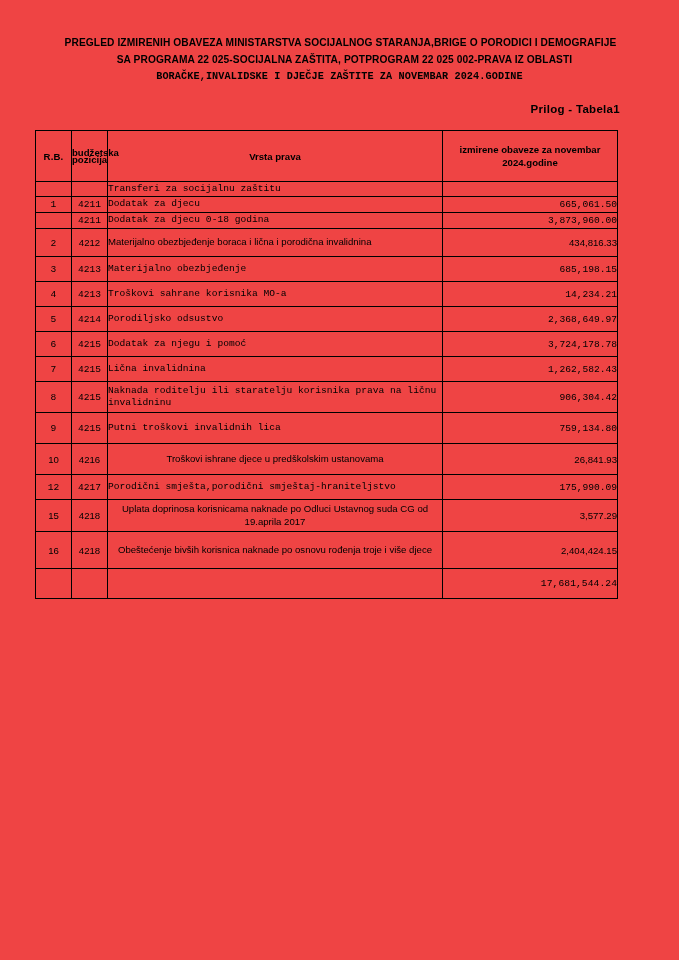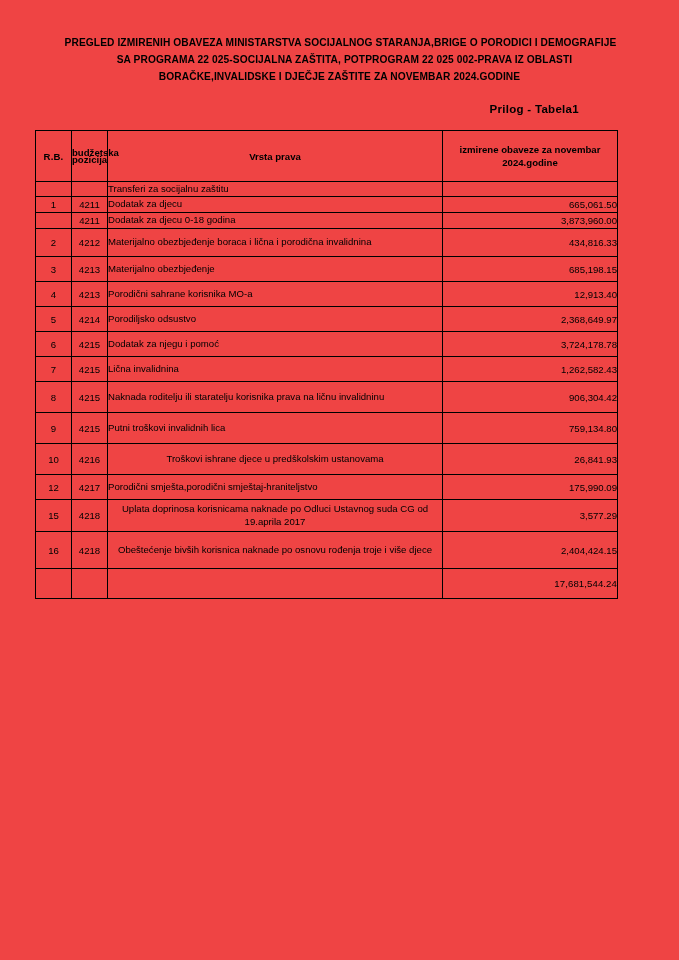--- a/index.html
+++ b/index.html
@@ -30,25 +30,25 @@
   }
   .title-line {
     font-size: 10.2px;
     font-weight: bold;
     letter-spacing: 0.1px;
     line-height: 17px;
     white-space: nowrap;
   }
   .title-line.l1 { padding-left: 2px; }
   .title-line.l2 { padding-left: 10px; }
-  .title-line.l3 { padding-left: 0px; }
+  .title-line.l3 { padding-left: 0px; font-family: Liberation Mono, monospace; }
 
   .prilog-row {
     margin-top: 14px;
-    padding-right: 100px;
+    padding-right: 59px;
     text-align: right;
   }
   .prilog {
     font-size: 11.5px;
     font-weight: bold;
     letter-spacing: 0.3px;
   }
 
   
   .table-wrap {
@@ -122,21 +122,21 @@
   }
 
   .bold-label {
     font-weight: bold;
     font-size: 9.9px;
   }
 
   
   .va-bottom { vertical-align: bottom; padding-bottom: 1px; }
   .va-top    { vertical-align: top;    padding-top: 1px; text-align: center; }
-  .va-mid    { vertical-align: middle; }
+  .va-mid    { vertical-align: middle; font-family: Liberation Mono, monospace; }
 
   
   tr.total td {
     height: 29px;
   }
   .total-amount {
     text-align: right;
     padding-right: 4px;
     font-size: 15.5px;
     font-weight: bold;
@@ -205,22 +205,22 @@
         <tr style="height:25px">
           <td class="cell-rb va-mid">3</td>
           <td class="cell-poz va-mid">4213</td>
           <td class="cell-vrsta va-mid">Materijalno obezbjeđenje</td>
           <td class="cell-iznos va-mid">685,198.15</td>
         </tr>
 
         <tr style="height:25px">
           <td class="cell-rb va-mid">4</td>
           <td class="cell-poz va-mid">4213</td>
-          <td class="cell-vrsta va-mid">Porodični sahrane korisnika MO-a</td>
-          <td class="cell-iznos va-mid">12,913.40</td>
+          <td class="cell-vrsta va-mid">Troškovi sahrane korisnika MO-a</td>
+          <td class="cell-iznos va-mid">14,234.21</td>
         </tr>
 
         <tr style="height:25px">
           <td class="cell-rb va-mid">5</td>
           <td class="cell-poz va-mid">4214</td>
           <td class="cell-vrsta va-mid">Porodiljsko odsustvo</td>
           <td class="cell-iznos va-mid">2,368,649.97</td>
         </tr>
 
         <tr style="height:25px">

